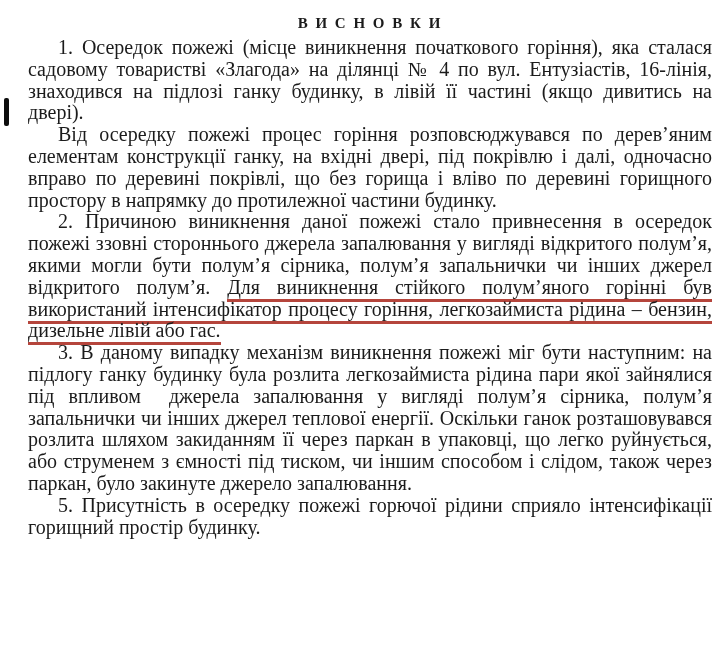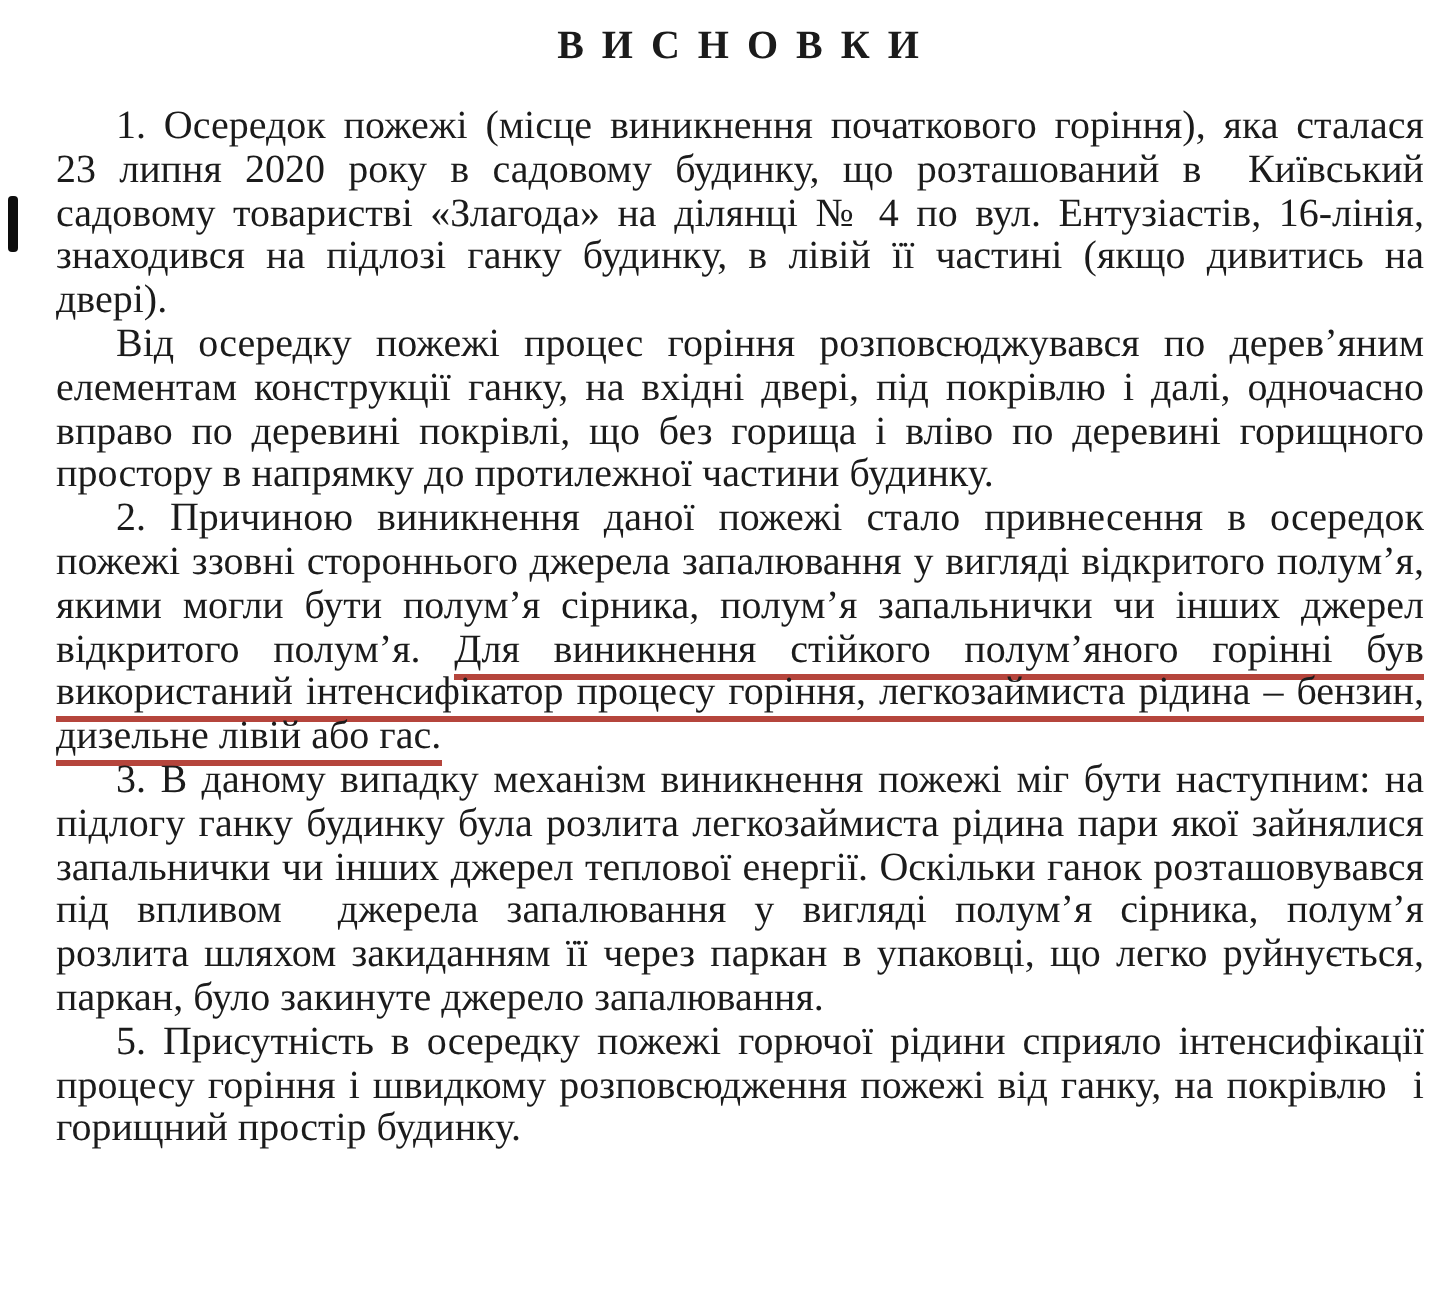--- a/index.html
+++ b/index.html
@@ -16,24 +16,24 @@
     position:relative;
   }
   .page{
     position:absolute;
     inset:0;
     padding:10px 16px 0 28px;
   }
   .doc-title{
     text-align:center;
     font-weight:bold;
-    font-size:20px;
+    font-size:15px;
     letter-spacing:2px;
     line-height:26px;
-    margin-bottom:17px;
+    margin-bottom:1px;
     color:var(--ink);
   }
   .doc-body{width:100%;}
   .line{
     font-size:20px;
     line-height:21.8px;
     text-align:justify;
     text-align-last:justify;
     white-space:normal;
     color:var(--ink);
@@ -57,39 +57,38 @@
     border-radius:2px;
   }
 </style>
 </head>
 <body>
 
 <div class="page">
   <div class="doc-title">В И С Н О В К И</div>
   <div class="doc-body" id="doc-body">
       <div class="line indent"><span>1. Осередок пожежі (місце виникнення початкового горіння), яка сталася</span></div>
-      <div class="line"><span>23 липня 2020 року в садовому будинку, що розташований в &nbsp;Київський</span></div>
       <div class="line"><span>садовому товаристві «Злагода» на ділянці № 4 по вул. Ентузіастів, 16-лінія,</span></div>
       <div class="line"><span>знаходився на підлозі ганку будинку, в лівій її частині (якщо дивитись на</span></div>
       <div class="line last"><span>двері).</span></div>
       <div class="line indent"><span>Від осередку пожежі процес горіння розповсюджувався по дерев’яним</span></div>
       <div class="line"><span>елементам конструкції ганку, на вхідні двері, під покрівлю і далі, одночасно</span></div>
       <div class="line"><span>вправо по деревині покрівлі, що без горища і вліво по деревині горищного</span></div>
       <div class="line last"><span>простору в напрямку до протилежної частини будинку.</span></div>
       <div class="line indent"><span>2. Причиною виникнення даної пожежі стало привнесення в осередок</span></div>
       <div class="line"><span>пожежі ззовні стороннього джерела запалювання у вигляді відкритого полум’я,</span></div>
       <div class="line"><span>якими могли бути полум’я сірника, полум’я запальнички чи інших джерел</span></div>
       <div class="line"><span>відкритого полум’я. </span><span class="u-red">Для виникнення стійкого полум’яного горінні був</span></div>
       <div class="line"><span class="u-red">використаний інтенсифікатор процесу горіння, легкозаймиста рідина – бензин,</span></div>
       <div class="line last"><span class="u-red">дизельне лівій або гас.</span></div>
       <div class="line indent"><span>3. В даному випадку механізм виникнення пожежі міг бути наступним: на</span></div>
       <div class="line"><span>підлогу ганку будинку була розлита легкозаймиста рідина пари якої зайнялися</span></div>
+      <div class="line"><span>під впливом &nbsp;джерела запалювання у вигляді полум’я сірника, полум’я</span></div>
       <div class="line"><span>запальнички чи інших джерел теплової енергії. Оскільки ганок розташовувався</span></div>
-      <div class="line"><span>під впливом &nbsp;джерела запалювання у вигляді полум’я сірника, полум’я</span></div>
       <div class="line"><span>розлита шляхом закиданням її через паркан в упаковці, що легко руйнується,</span></div>
+      <div class="line"><span>або струменем з ємності під тиском, чи іншим способом і слідом, також через</span></div>
       <div class="line last"><span>паркан, було закинуте джерело запалювання.</span></div>
       <div class="line indent"><span>5. Присутність в осередку пожежі горючої рідини сприяло інтенсифікації</span></div>
-      <div class="line"><span>процесу горіння і швидкому розповсюдження пожежі від ганку, на покрівлю &nbsp;і</span></div>
       <div class="line last"><span>горищний простір будинку.</span></div>
     </div>
 </div>
 
 <div class="scan-mark"></div>
 
 </body></html>

